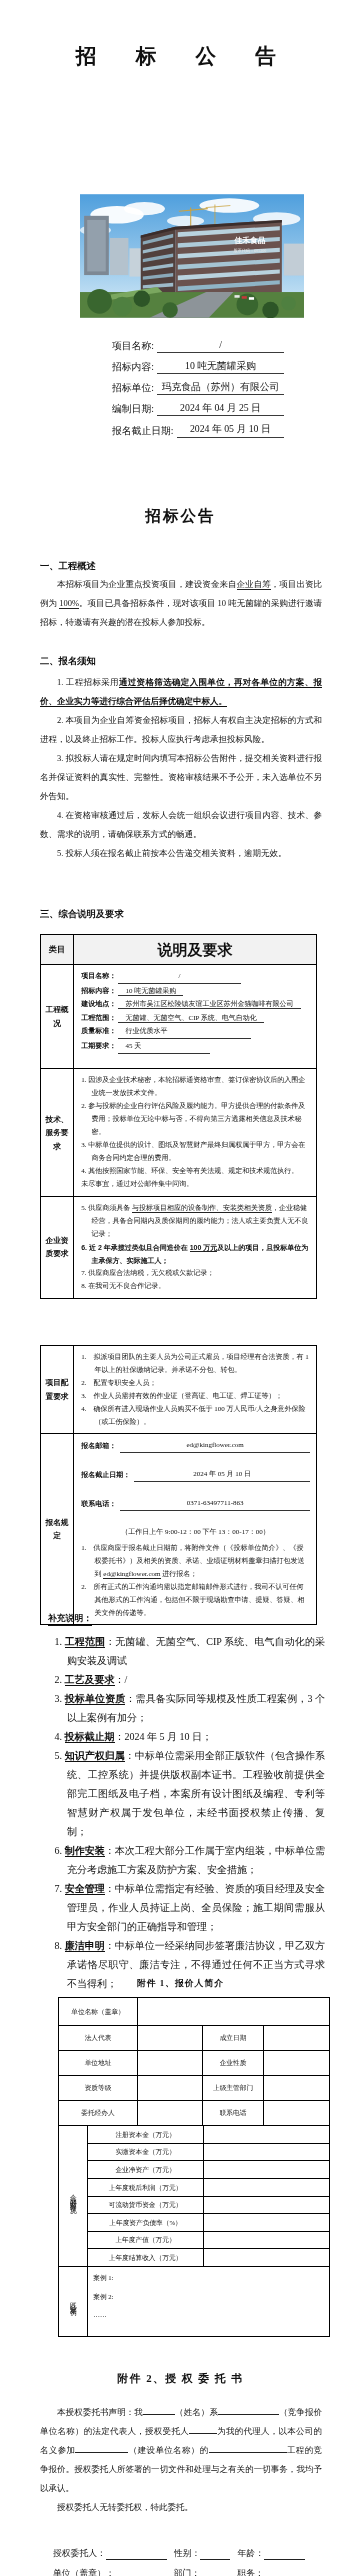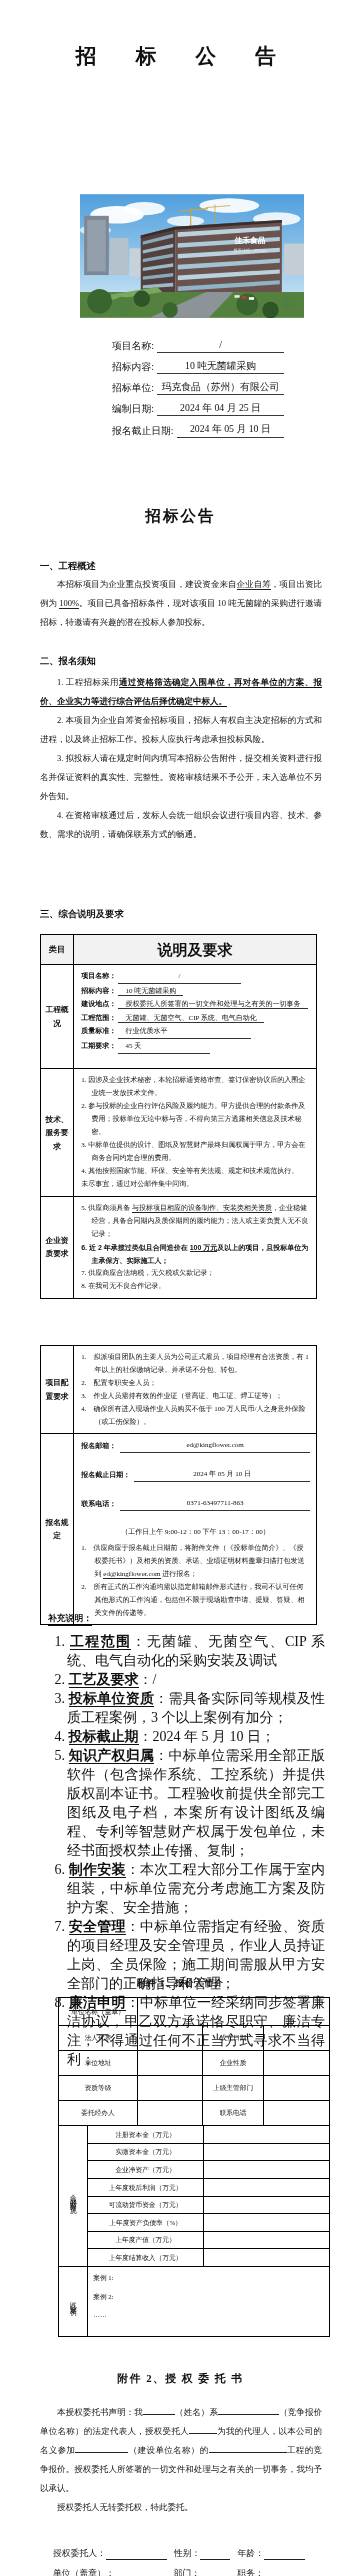--- a/index.html
+++ b/index.html
@@ -48,21 +48,21 @@
   .hang { padding-left:10.3px; text-indent:-10.3px; margin:0; }
   .hang2 { padding-left:13.4px; text-indent:-13.4px; margin:0; }
   .sign-field { display:flex; align-items:flex-end; margin-bottom:15px; }
   .sign-field .fl { white-space:nowrap; }
   .sign-field .sfv { flex:1; text-align:center; border-bottom:0.5px solid #333; margin-left:2.1px; }
   .hours { text-align:center; margin:1px 0 3.1px 0; }
 
   
   .supp-title { position:absolute; left:48px; font-size:8.8px; font-weight:bold; border-bottom:1px solid #111;
     font-family:"Liberation Sans","DejaVu Sans",sans-serif; }
-  .supp-list { position:absolute; left:40px; right:36px; font-size:14px; line-height:19px; text-align:justify; }
+  .supp-list { position:absolute; left:40px; right:36px; font-size:10px; line-height:19px; text-align:justify; }
   .supp-list p { margin:0; padding-left:27px; text-indent:-12.4px; }
   .supp-lead { font-weight:bold; border-bottom:1px solid #111; font-family:"Liberation Sans","DejaVu Sans",sans-serif; }
 
   
   .a1-title { text-align:center; font-size:8.8px; font-weight:bold; letter-spacing:1px; }
   .a1 { position:absolute; left:58px; width:272px; border:1px solid #000; box-sizing:border-box; font-size:6.7px; }
   .a1row { display:grid; border-bottom:0.5px solid #000; }
   .a1row:last-child { border-bottom:none; }
   .g2 { grid-template-columns:79px 1fr; }
   .g4 { grid-template-columns:79px 65px 61px 1fr; }
@@ -181,36 +181,37 @@
   <div class="body-text" style="top:575px;">
     <p><span>本招标项目为企业重点投资项目，建设资金来自</span><span class="u">企业自筹</span><span>，项目出资比例为 </span><span class="u">100%</span><span>。项目已具备招标条件，现对该项目 10 吨无菌罐的采购进行邀请招标，特邀请有兴趣的潜在投标人参加投标。</span></p>
   </div>
 
   <div class="sec-title" style="top:655px;">二、报名须知</div>
   <div class="body-text" style="top:673px;">
     <p><span>1. 工程招标采用</span><span class="bu">通过资格筛选确定入围单位，再对各单位的方案、报价、企业实力等进行综合评估后择优确定中标人。</span></p>
     <p>2. 本项目为企业自筹资金招标项目，招标人有权自主决定招标的方式和进程，以及终止招标工作。投标人应执行考虑承担投标风险。</p>
     <p>3. 拟投标人请在规定时间内填写本招标公告附件，提交相关资料进行报名并保证资料的真实性、完整性。资格审核结果不予公开，未入选单位不另外告知。</p>
     <p>4. 在资格审核通过后，发标人会统一组织会议进行项目内容、技术、参数、需求的说明，请确保联系方式的畅通。</p>
+    <p>5. 投标人须在报名截止前按本公告递交相关资料，逾期无效。</p>
   </div>
 
   <div class="sec-title" style="top:908px;">三、综合说明及要求</div>
 
   <div class="ztable" style="top:934px;">
     <div class="zrow zhead">
       <div class="zcell-label">类目</div>
       <div class="zcell-body">说明及要求</div>
     </div>
 
     <div class="zrow" style="min-height:103px;">
       <div class="zcell-label">工程概况</div>
       <div class="zcell-body">
         <div class="fline"><span class="fl">项目名称：</span><span class="fv" style="display:inline-block;width:108px;text-align:center;">/</span></div>
         <div class="fline"><span class="fl">招标内容：</span><span class="fv">10 吨无菌罐采购</span></div>
-        <div class="fline"><span class="fl">建设地点：</span><span class="fv">授权委托人所签署的一切文件和处理与之有关的一切事务</span></div>
+        <div class="fline"><span class="fl">建设地点：</span><span class="fv">苏州市吴江区松陵镇友谊工业区苏州金猫咖啡有限公司</span></div>
         <div class="fline"><span class="fl">工程范围：</span><span class="fv">无菌罐、无菌空气、CIP 系统、电气自动化</span></div>
         <div class="fline"><span class="fl">质量标准：</span><span class="fv" style="display:inline-block;width:118px;">行业优质水平</span></div>
         <div class="fline"><span class="fl">工期要求：</span><span class="fv" style="display:inline-block;width:77px;">45 天</span></div>
       </div>
     </div>
 
     <div class="zrow" style="min-height:127px;">
       <div class="zcell-label">技术、服务要求</div>
       <div class="zcell-body">
         <p class="hang">1. 因涉及企业技术秘密，本轮招标通资格审查、签订保密协议后的入围企业统一发放技术文件。</p>

